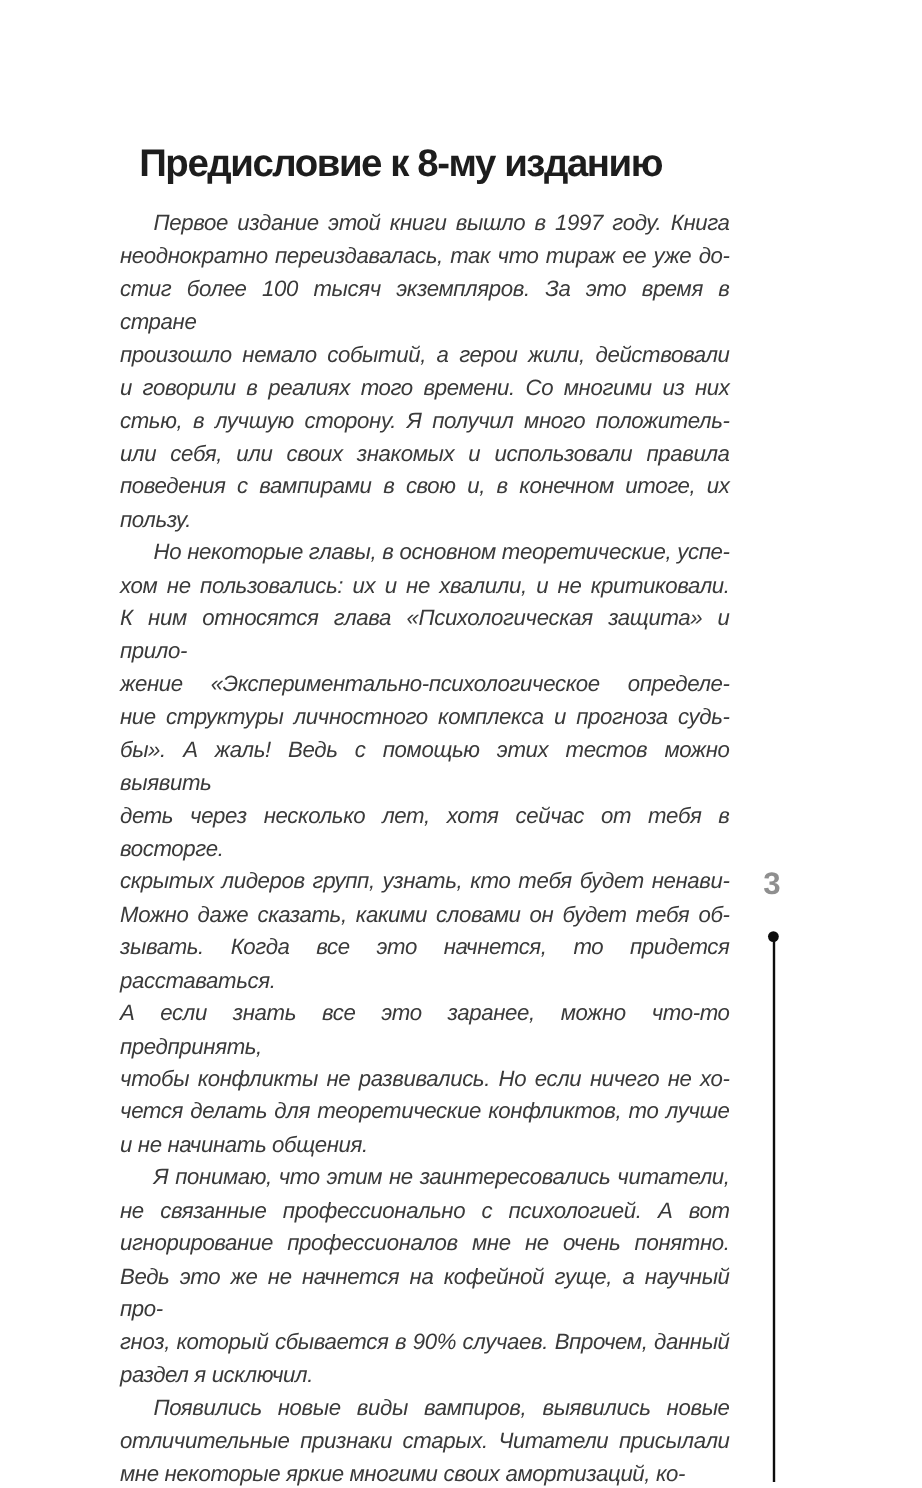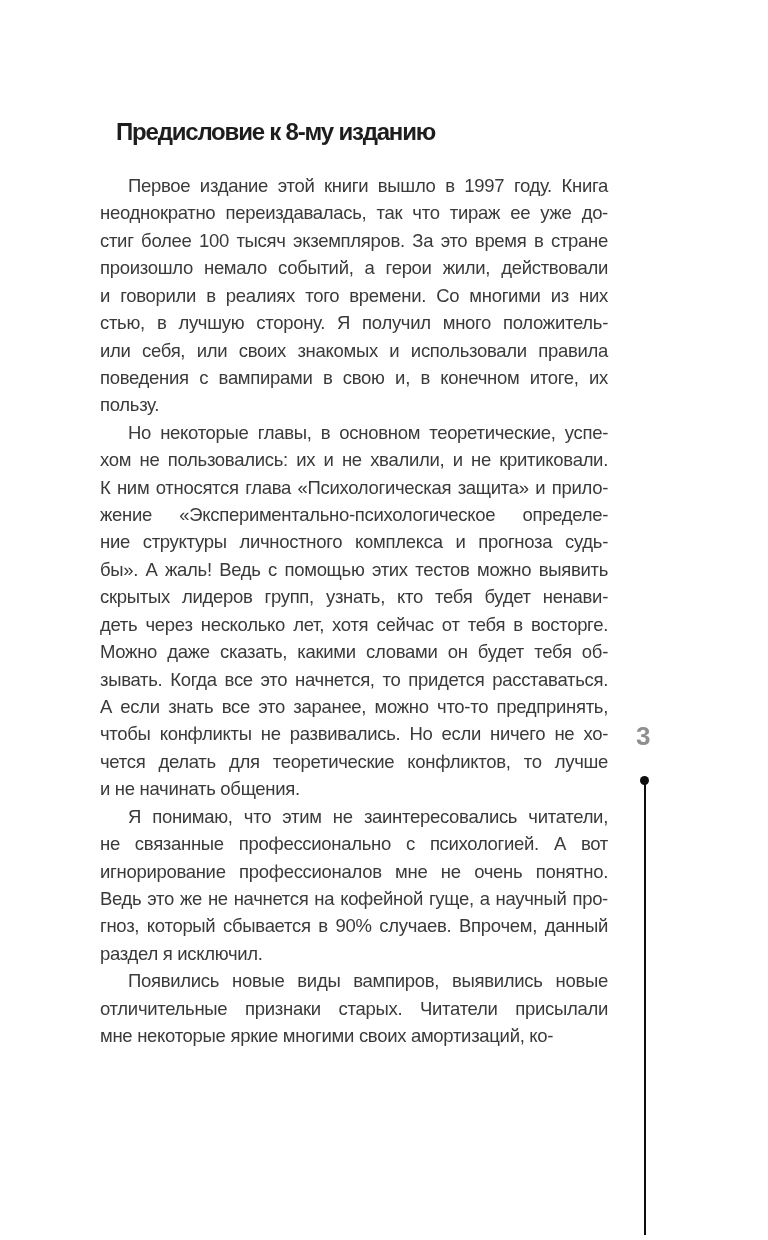--- a/index.html
+++ b/index.html
@@ -15,41 +15,42 @@
     --body-color: #3a3a3a;
     --pagenum-color: #8f8f8f;
     --rule-color: #0d0d0d;
   }
 
   .title {
     position: absolute;
     left: 116px;
     top: 118px;
     margin: 0;
-    font-size: 24px;
+    font-size: 32px;
     font-weight: 700;
     letter-spacing: -1.2px;
     color: var(--title-color);
     white-space: nowrap;
   }
 
   .body-text {
     position: absolute;
     left: 100px;
     top: 172px;
     width: 508px;
     font-size: 18.5px;
     line-height: 27.42px;
     letter-spacing: -0.3px;
     color: var(--body-color);
   }
 
   .line {
     text-align: justify;
     text-align-last: justify;
+    font-style: italic;
   }
   .line.first { text-indent: 28px; }
   .line.last  { text-align-last: left; }
 
   .page-number {
     position: absolute;
     left: 636px;
     top: 721px;
     font-size: 26px;
     font-weight: 700;
@@ -90,22 +91,22 @@
       <div class="line">стью, в лучшую сторону. Я получил много положитель-</div>
       <div class="line">или себя, или своих знакомых и использовали правила</div>
       <div class="line">поведения с вампирами в свою и, в конечном итоге, их</div>
       <div class="line last">пользу.</div>
       <div class="line first">Но некоторые главы, в основном теоретические, успе-</div>
       <div class="line">хом не пользовались: их и не хвалили, и не критиковали.</div>
       <div class="line">К ним относятся глава «Психологическая защита» и прило-</div>
       <div class="line">жение «Экспериментально-психологическое определе-</div>
       <div class="line">ние структуры личностного комплекса и прогноза судь-</div>
       <div class="line">бы». А жаль! Ведь с помощью этих тестов можно выявить</div>
+      <div class="line">деть через несколько лет, хотя сейчас от тебя в восторге.</div>
       <div class="line">скрытых лидеров групп, узнать, кто тебя будет ненави-</div>
-      <div class="line">деть через несколько лет, хотя сейчас от тебя в восторге.</div>
       <div class="line">Можно даже сказать, какими словами он будет тебя об-</div>
       <div class="line">зывать. Когда все это начнется, то придется расставаться.</div>
       <div class="line">А если знать все это заранее, можно что-то предпринять,</div>
       <div class="line">чтобы конфликты не развивались. Но если ничего не хо-</div>
       <div class="line">чется делать для теоретические конфликтов, то лучше</div>
       <div class="line last">и не начинать общения.</div>
       <div class="line first">Я понимаю, что этим не заинтересовались читатели,</div>
       <div class="line">не связанные профессионально с психологией. А вот</div>
       <div class="line">игнорирование профессионалов мне не очень понятно.</div>
       <div class="line">Ведь это же не начнется на кофейной гуще, а научный про-</div>

